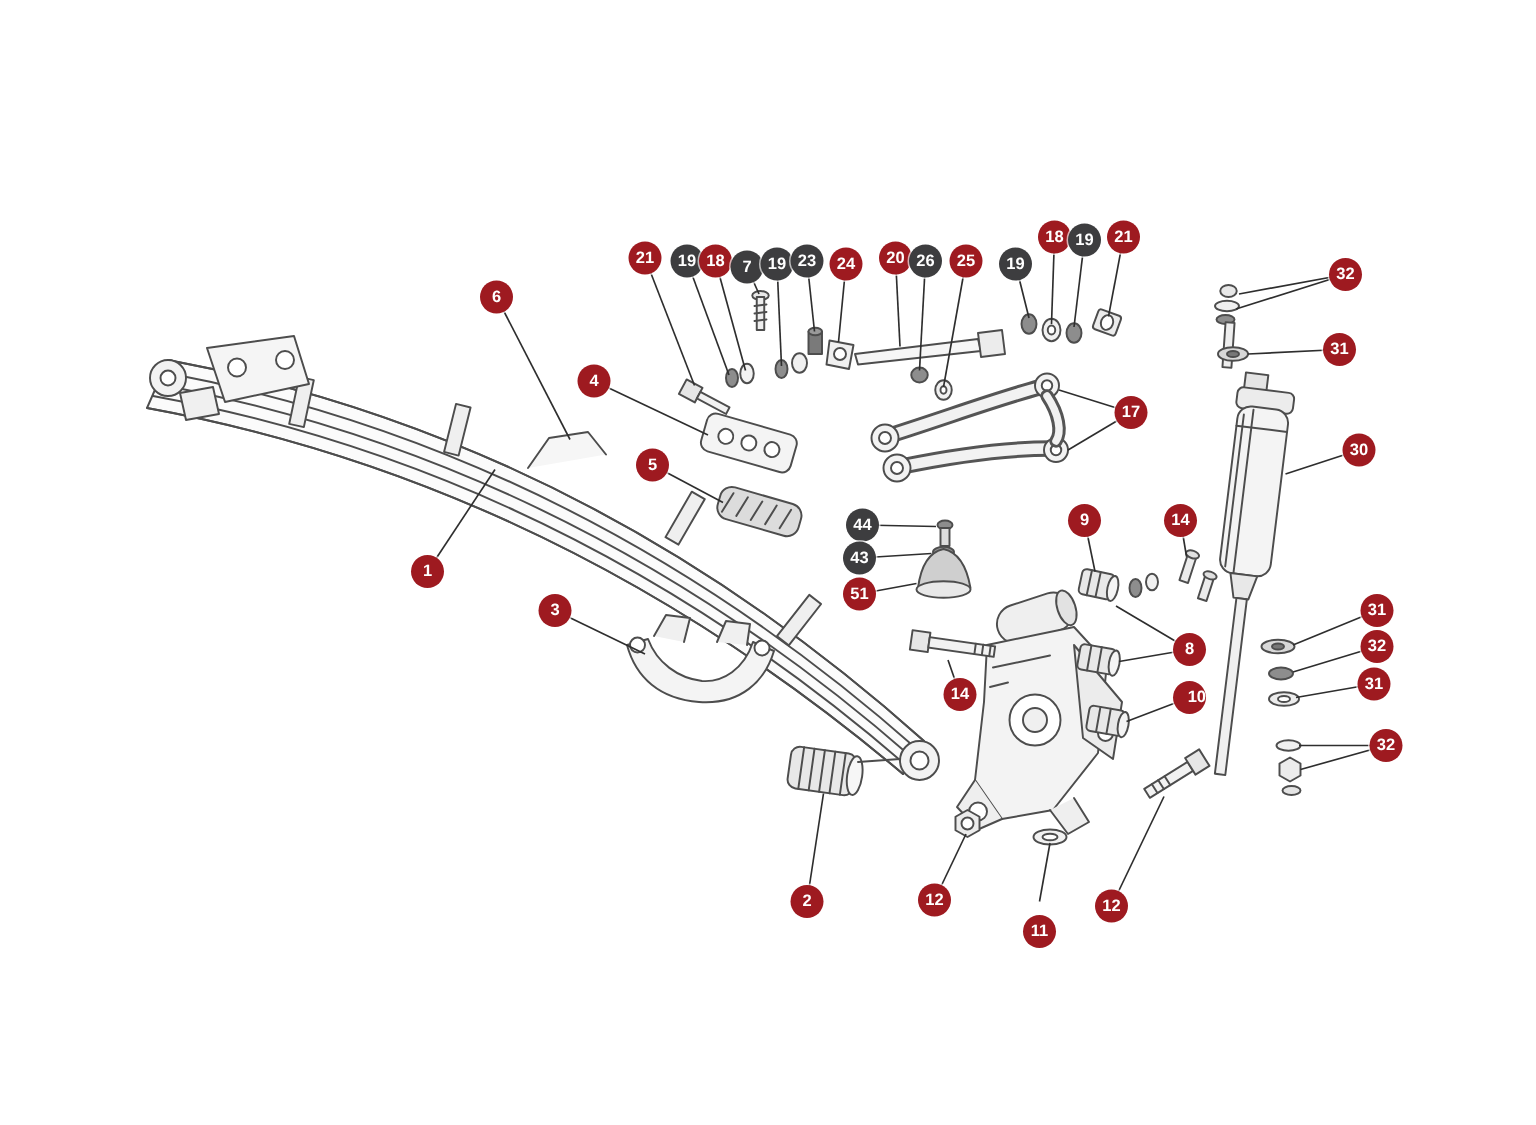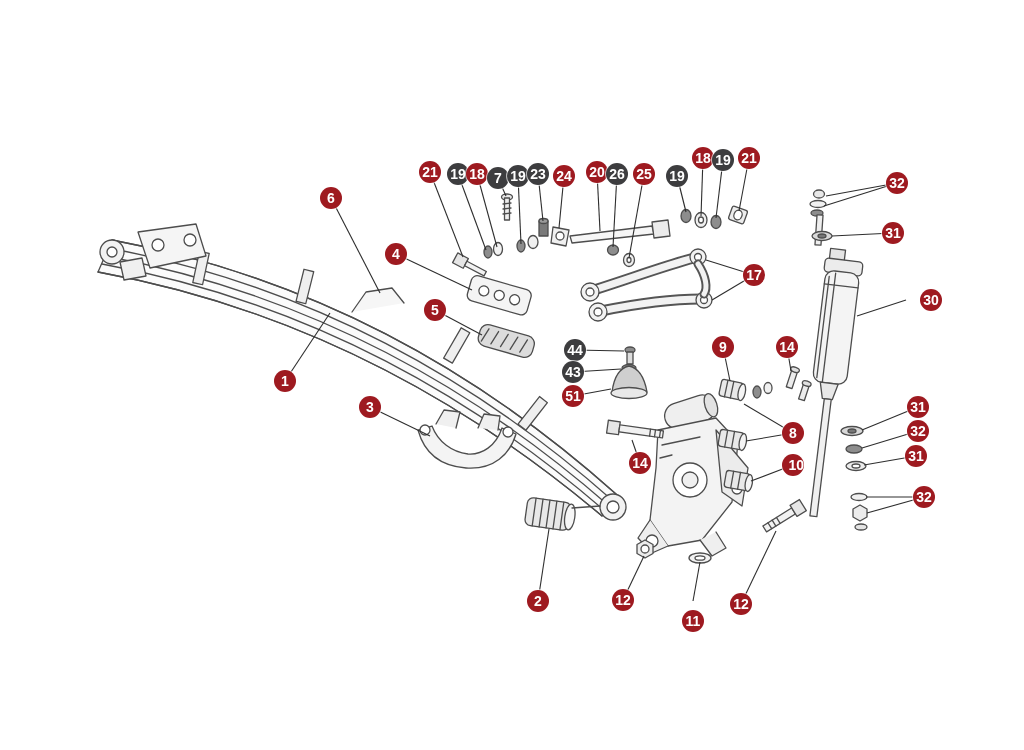--- a/index.html
+++ b/index.html
@@ -14,21 +14,21 @@
     position:absolute;left:0;top:328px;width:100%;z-index:3;
     text-align:center;white-space:nowrap;pointer-events:none;
     font-family:"Liberation Serif",serif;font-weight:700;
     font-size:66px;letter-spacing:3px;
     color:var(--watermark-color,#808080);
     opacity:var(--watermark-opacity,0.5);
   }
   #callout-layer{position:absolute;left:0;top:0;width:100%;height:100%;z-index:4}
   .callout{
     position:absolute;width:22px;height:22px;border-radius:50%;
-    color:#fff;font-weight:700;font-size:14px;line-height:22px;text-align:center;
+    color:#fff;font-weight:700;font-size:11px;line-height:22px;text-align:center;
     box-shadow:0 0 0 1px rgba(255,255,255,.65);
   }
   .callout.red{background:var(--badge-red,#9e1a20)}
   .callout.dark{background:var(--badge-dark,#3d3d3f)}
 </style>
 </head>
 <body>
 
 <div class="stage">
 
@@ -314,21 +314,21 @@
       <div class="callout dark" style="left: 666px; top: 165px;">19</div>
       <div class="callout red" style="left: 692px; top: 147px;">18</div>
       <div class="callout dark" style="left: 712px; top: 149px;">19</div>
       <div class="callout red" style="left: 738px; top: 147px;">21</div>
       <div class="callout red" style="left: 886px; top: 172px;">32</div>
       <div class="callout red" style="left: 882px; top: 222px;">31</div>
       <div class="callout red" style="left: 320px; top: 187px;">6</div>
       <div class="callout red" style="left: 385px; top: 243px;">4</div>
       <div class="callout red" style="left: 424px; top: 299px;">5</div>
       <div class="callout red" style="left: 743px; top: 264px;">17</div>
-      <div class="callout red" style="left: 895px; top: 289px; margin-left: 25px;">30</div>
+      <div class="callout red" style="left: 895px; top: 289px;">30</div>
       <div class="callout dark" style="left: 564px; top: 339px;">44</div>
       <div class="callout dark" style="left: 562px; top: 361px;">43</div>
       <div class="callout red" style="left: 562px; top: 385px;">51</div>
       <div class="callout red" style="left: 712px; top: 336px;">9</div>
       <div class="callout red" style="left: 776px; top: 336px;">14</div>
       <div class="callout red" style="left: 274px; top: 370px;">1</div>
       <div class="callout red" style="left: 359px; top: 396px;">3</div>
       <div class="callout red" style="left: 782px; top: 422px;">8</div>
       <div class="callout red" style="left: 907px; top: 396px;">31</div>
       <div class="callout red" style="left: 907px; top: 420px;">32</div>

